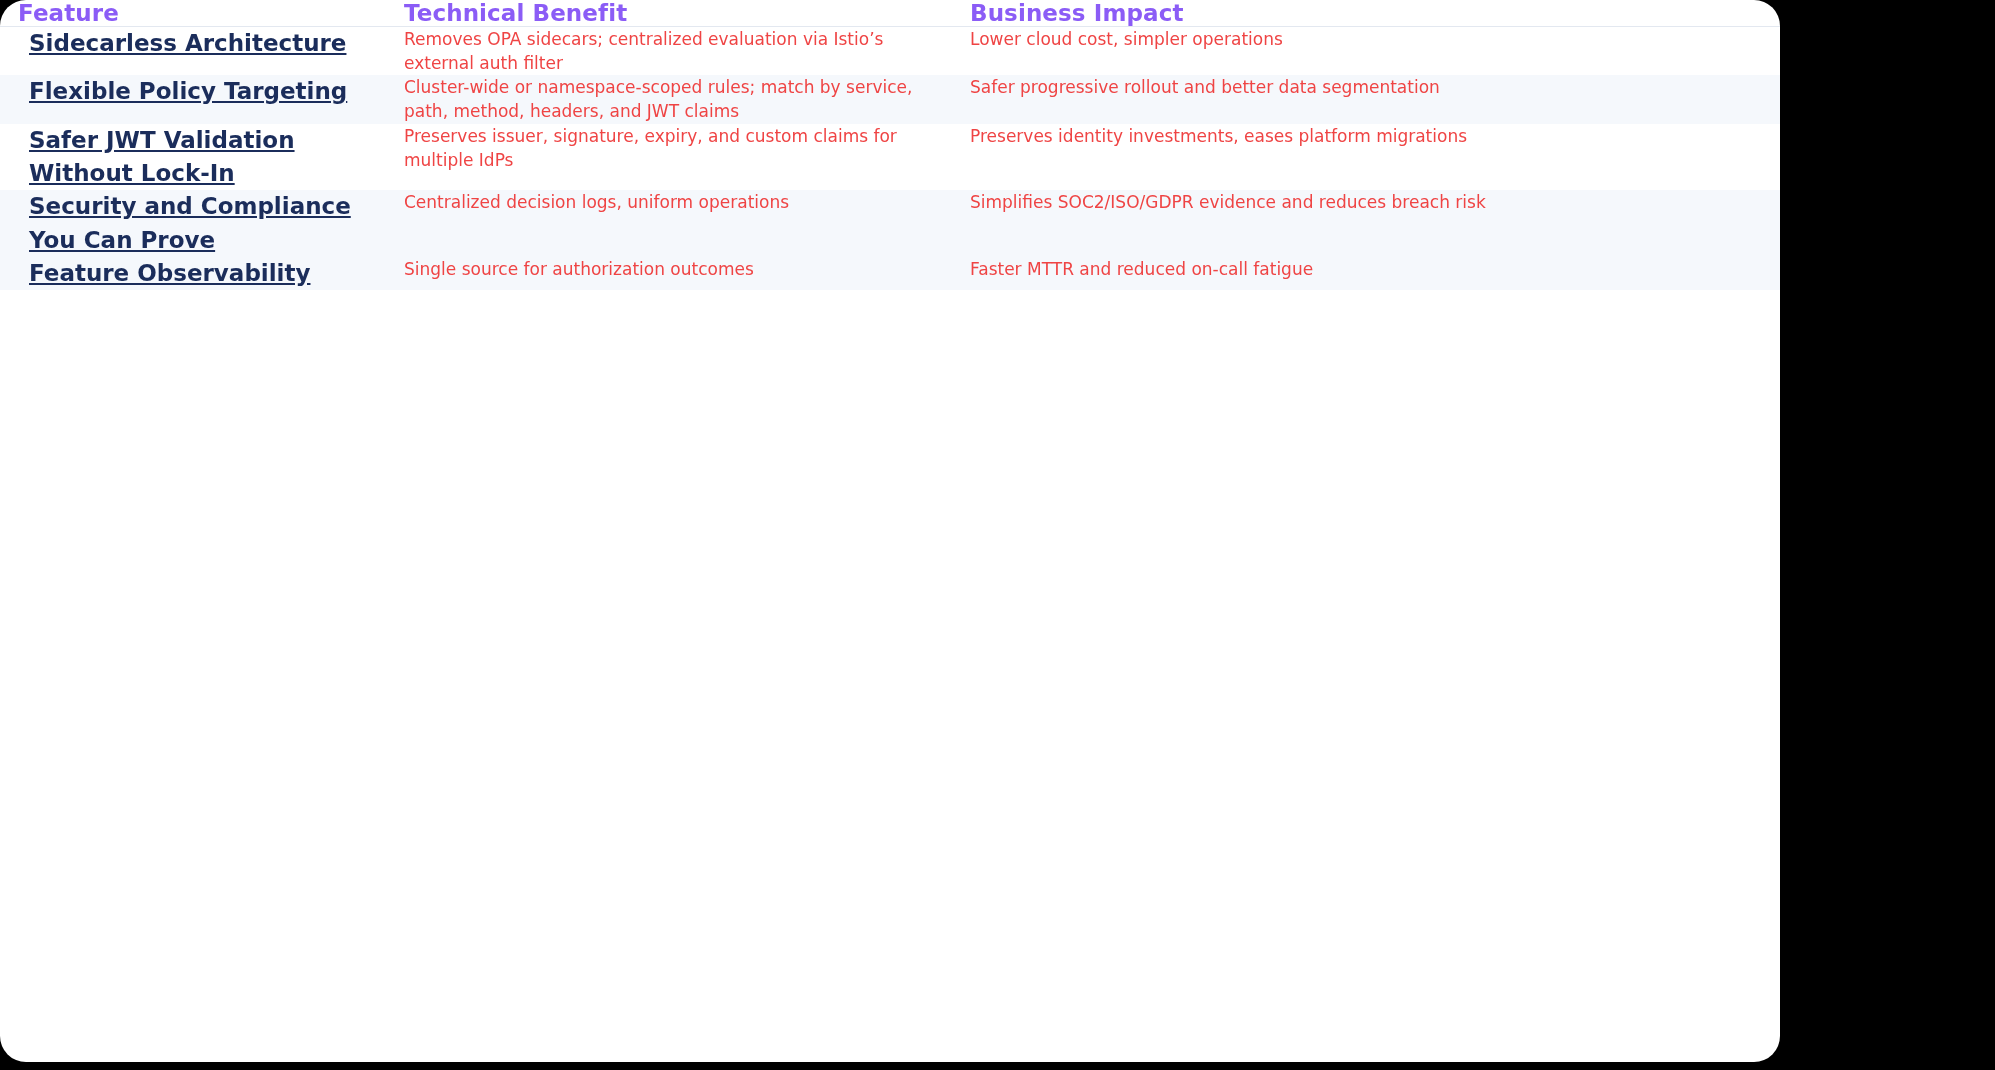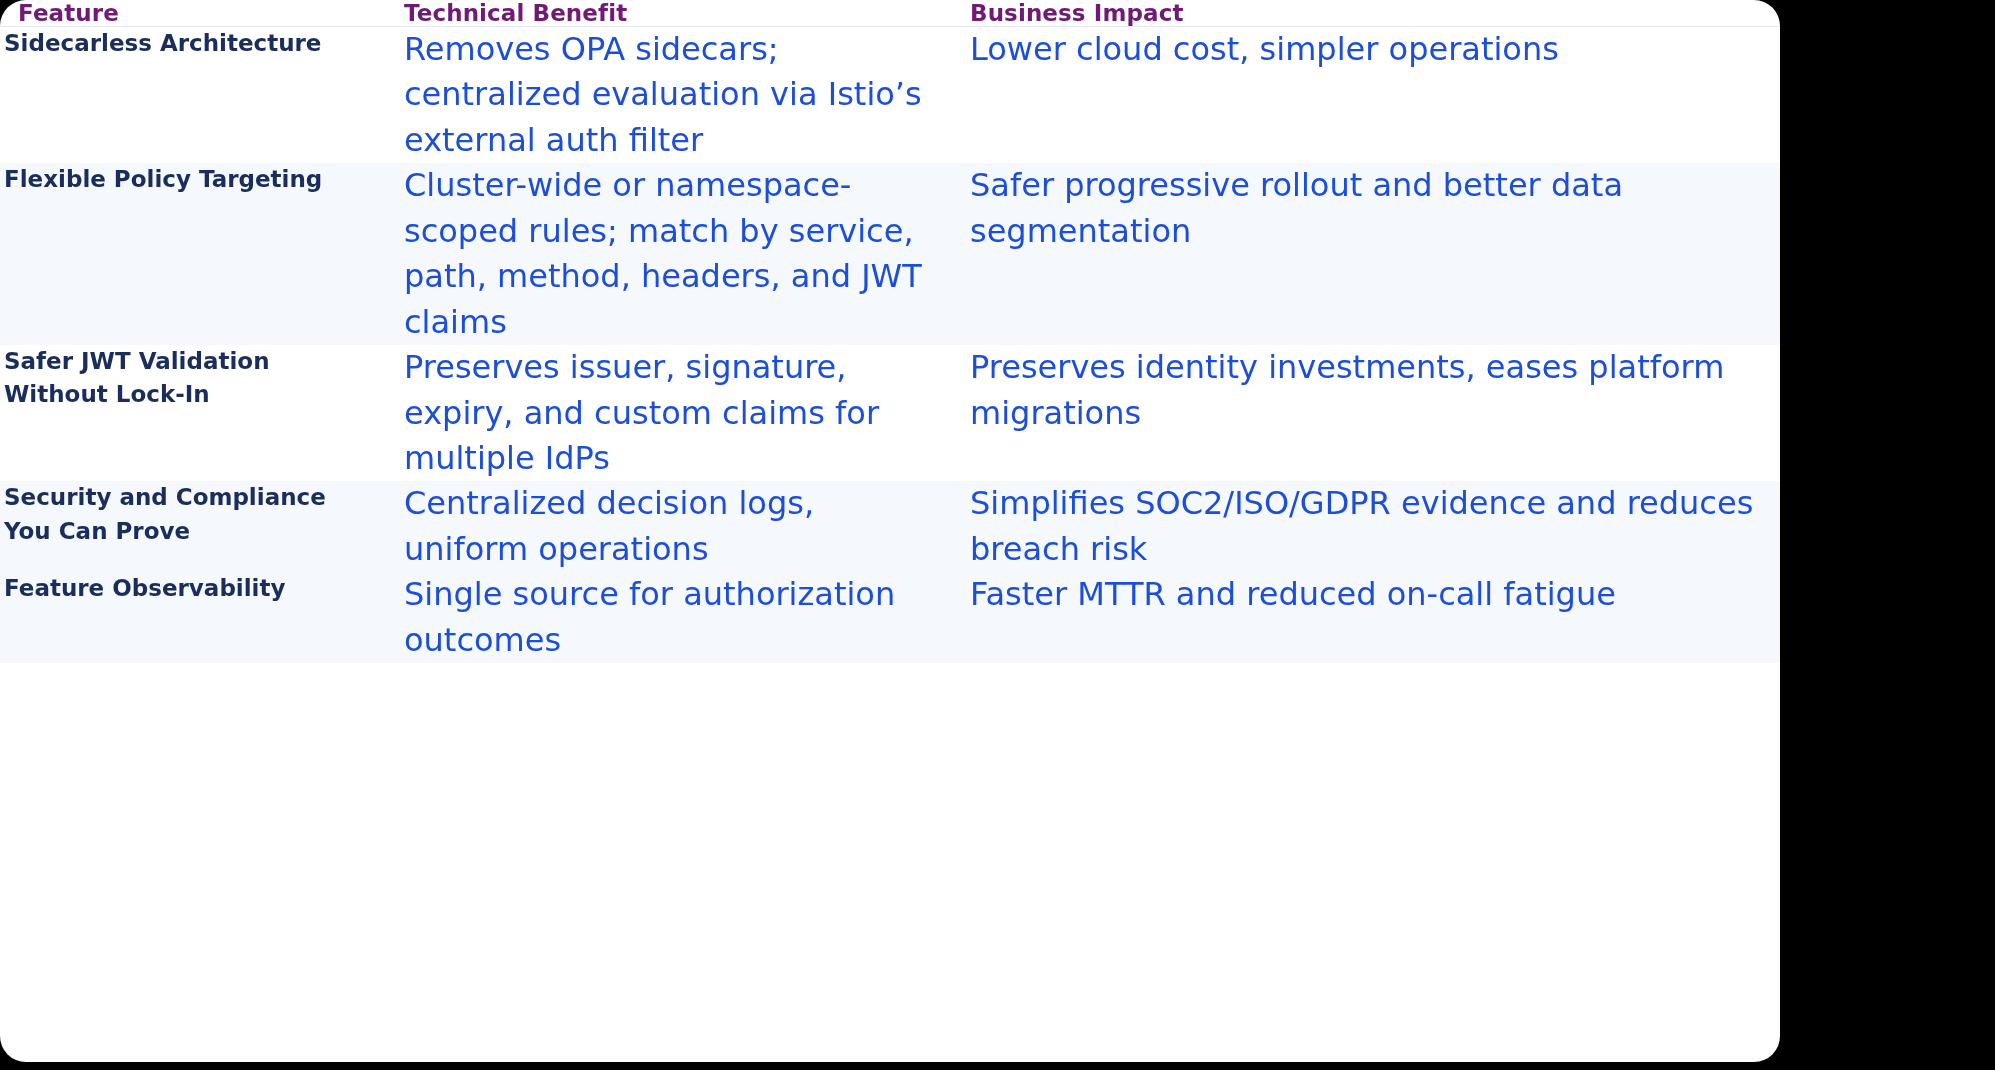--- a/index.html
+++ b/index.html
@@ -31,49 +31,50 @@
   table.feature-table th,
   table.feature-table td {
     text-align: left;
     vertical-align: top;
     padding: 0;
   }
   thead th {
     padding: 48px 0 30px 0;
     font-size: 23px;
     font-weight: bold;
-    color: #701a75;
+    color: #8b5cf6;
     border-bottom: 1px solid #e3e8f0;
     letter-spacing: 0.1px;
   }
   col.c-feature { width: 404px; }
   col.c-tech    { width: 566px; }
   col.c-impact  { width: 810px; }
 
   thead th.h-feature { padding-left: 18px; }
   thead th.h-tech    { padding-left: 0; }
   thead th.h-impact  { padding-left: 0; }
 
   tbody tr.row-even { background: #f5f8fc; }
   tbody tr.row-odd  { background: #ffffff; }
 
   tbody td {
     padding-top: 37px;
     padding-bottom: 37px;
-    font-size: 32px;
+    font-size: 17px;
     line-height: 1.42;
-    color: #1d4ed8;
+    color: #ef4444;
   }
   tbody td.cell-feature {
-    padding-left: 4px;
+    padding-left: 29px;
     padding-right: 40px;
     font-weight: bold;
     color: #1b2d5b;
     font-size: 23px;
     line-height: 1.45;
+    text-decoration: underline;
   }
   tbody td.cell-tech {
     padding-right: 48px;
   }
   tbody td.cell-impact {
     padding-right: 24px;
   }
   tbody tr td.cell-feature { border-left: none; }
 </style>
 </head>

